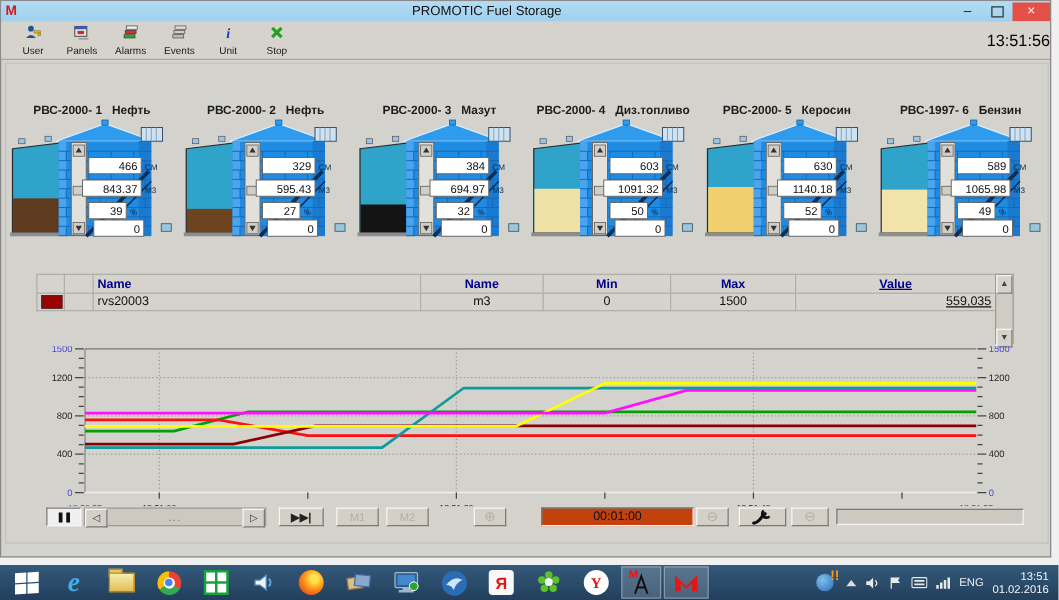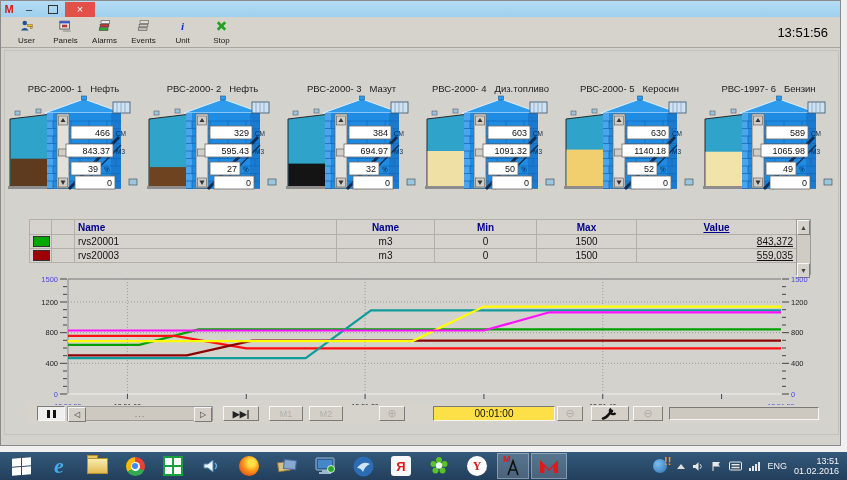--- a/index.html
+++ b/index.html
@@ -7,45 +7,45 @@
   .app-window{position:absolute;left:0;top:0;width:841px;height:446px;background:#d4d2cd;border:1px solid #8a8a8a;box-sizing:border-box;}
   .titlebar{position:absolute;left:0;top:0;right:0;height:16px;background:linear-gradient(#b4dcf4,#9fd0ee);display:flex;align-items:center;border-bottom:1px solid #86b8d8;}
   .app-logo{width:16px;text-align:center;color:#d51a1a;font-weight:bold;font-size:11px;line-height:14px;}
   .title{flex:1;text-align:center;font-size:10.5px;color:#101010;}
   .win-btn{width:24px;height:15px;display:flex;align-items:center;justify-content:center;font-size:11px;color:#222;cursor:default;}
   .win-close{width:30px;background:#e25048;color:#fff;}
   .restore-box{width:8px;height:7px;border:1px solid #333;background:transparent;}
   .toolbar{position:absolute;top:16px;left:0;right:0;height:31px;background:#d6d3cc;border-bottom:1px solid #a8a6a0;display:flex;align-items:center;padding-left:6px;box-sizing:border-box;}
   .tb-btn{width:39px;height:29px;display:flex;flex-direction:column;align-items:center;justify-content:center;font-size:8px;color:#1a1a1a;}
   .tb-btn svg{width:15px;height:14px;margin-bottom:1px;}
-  .tb-clock{margin-left:auto;font-size:13px;color:#000;padding-right:12px;}
+  .tb-clock{margin-left:auto;font-size:13px;color:#000;}
   .panel-frame{position:absolute;left:3px;top:49px;width:833px;height:383px;border:1px solid #c4c2bc;}
   .tanks{position:absolute;top:82px;left:3px;width:836px;display:flex;}
   .tank{width:139px;display:flex;flex-direction:column;align-items:center;}
-  .tank-title{font-size:9.5px;color:#1c1c1c;height:12px;white-space:pre;}
+  .tank-title{font-size:9.5px;color:#1c1c1c;height:12px;white-space:pre;font-weight:bold;}
   .tank-table{position:absolute;top:218px;left:28px;width:728px;}
   .tank-table table{border-collapse:collapse;table-layout:fixed;width:767px;background:#d6d3ce;}
   .tank-table td,.tank-table th{border:1px solid #b0afa8;height:13px;padding:0 3px;overflow:hidden;white-space:nowrap;font-size:10px;font-weight:normal;}
   .tank-table th{color:#00008c;font-weight:bold;text-align:center;height:14px;}
   .tank-table th.hname{text-align:left;}
   .cname{text-align:left;color:#111;}.cc{text-align:center;color:#111;}.cv{text-align:right;color:#111;text-decoration:underline;}
   .swatch{display:block;width:15px;height:9px;margin:0 auto;border:1px solid #333;}
   .tbl-scroll{position:absolute;left:767px;top:0;width:15px;height:56px;background:#d0ccc4;border:1px solid #9a9a9a;box-sizing:border-box;}
   .sbtn{height:13px;background:#d6d2ca;border:1px solid;border-color:#f6f6f6 #7e7e7e #7e7e7e #f6f6f6;font-size:7px;color:#444;display:flex;align-items:center;justify-content:center;}
   .chart{position:absolute;top:276px;left:28px;width:790px;height:130px;}
   .chart svg{display:block;}
   .trend-toolbar{position:absolute;top:404px;left:28px;width:790px;height:18px;background:#d6d3cc;}
   .ttb{position:absolute;top:1px;height:15px;box-sizing:border-box;border:1px solid;border-color:#f6f6f6 #7a7a7a #7a7a7a #f6f6f6;background:#d4d0c8;font-size:9px;display:flex;align-items:center;justify-content:center;color:#222;}
   .ttb.pressed{border-color:#7a7a7a #f6f6f6 #f6f6f6 #7a7a7a;background:#efefef;}
   .ttb.disabled{color:#b0aea8;}
   .pbar{width:3px;height:8px;background:#111;margin:0 1.5px;display:block;}
   .tscroll{position:absolute;top:1px;height:15px;display:flex;border:1px solid #9a9a9a;box-sizing:border-box;background:#cdc9c1;}
   .tscroll .sb{position:static;height:13px;border:1px solid;border-color:#f6f6f6 #7a7a7a #7a7a7a #f6f6f6;background:#d4d0c8;width:16px;display:flex;align-items:center;justify-content:center;font-size:8px;color:#333;}
   .ttrack{flex:1;display:flex;align-items:center;justify-content:center;color:#777;font-size:9px;letter-spacing:1px;}
-  .tfield{position:absolute;top:1px;height:15px;box-sizing:border-box;border:1px solid;border-color:#7a7a7a #f6f6f6 #f6f6f6 #7a7a7a;background:#fde047;font-size:10px;display:flex;align-items:center;justify-content:center;color:#111;}
+  .tfield{position:absolute;top:1px;height:15px;box-sizing:border-box;border:1px solid;border-color:#7a7a7a #f6f6f6 #f6f6f6 #7a7a7a;background:#c2410c;font-size:10px;display:flex;align-items:center;justify-content:center;color:#111;}
   .tbar-empty{position:absolute;top:2px;height:13px;box-sizing:border-box;border:1px solid;border-color:#7a7a7a #f6f6f6 #f6f6f6 #7a7a7a;background:#cdc9c1;}
   .taskbar{position:absolute;left:0;top:452px;width:847px;height:28px;background:linear-gradient(#34597a,#223f5c);display:flex;align-items:center;padding-left:3px;box-sizing:border-box;}
   .tb-item{height:26px;min-width:26px;padding:0 5px;margin-right:2px;display:flex;align-items:center;justify-content:center;}
   .tb-item.active{background:rgba(255,255,255,.18);border:1px solid rgba(255,255,255,.32);box-sizing:border-box;}
   .tray{margin-left:auto;display:flex;align-items:center;gap:7px;padding-right:8px;color:#eee;font-size:9px;}
   .tri-up{width:0;height:0;border-left:4px solid transparent;border-right:4px solid transparent;border-bottom:5px solid #ddd;display:block;}
   .upd-wrap{position:relative;display:block;width:17px;height:16px;}
   .upd-circle{position:absolute;left:0;top:1px;width:14px;height:14px;border-radius:50%;background:radial-gradient(circle at 35% 35%,#7cc0ee,#2a6db5);display:block;}
   .upd-bang{position:absolute;right:-1px;top:-3px;color:#ff9818;font-size:11px;font-weight:bold;}
   .bars{display:flex;align-items:flex-end;gap:1px;height:10px;}
@@ -53,20 +53,21 @@
   .lang{color:#f0f0f0;}
   .tray-clock{text-align:right;line-height:10px;font-size:9px;color:#f4f4f4;}
 </style>
 </head>
 <body>
 
 <div class="screen">
   <div class="app-window">
     <div class="titlebar">
       <span class="app-logo">M</span>
+      <span class="title">PROMOTIC Fuel Storage</span>
       <span class="win-btn">–</span>
       <span class="win-btn">
           <span class="restore-box"></span>
         </span>
       <span class="win-btn win-close">×</span>
     </div>
     <div class="toolbar">
       <div id="toolbar-buttons" style="display:flex">
           <div class="tb-btn">
             <span><svg viewBox="0 0 16 16">
@@ -646,31 +647,20 @@
           </colgroup>
           <tbody>
             <tr>
               <th></th>
               <th></th>
               <th class="hname">Name</th>
               <th>Name</th>
               <th>Min</th>
               <th>Max</th>
               <th class="cv">Value</th>
-            </tr>
-            <tr>
-              <td>
-                <span class="swatch" style="background:#00a800"></span>
-              </td>
-              <td></td>
-              <td class="cname">rvs20001</td>
-              <td class="cc">m3</td>
-              <td class="cc">0</td>
-              <td class="cc">1500</td>
-              <td class="cv">843,372</td>
             </tr>
             <tr>
               <td>
                 <span class="swatch" style="background:#9c0000"></span>
               </td>
               <td></td>
               <td class="cname">rvs20003</td>
               <td class="cc">m3</td>
               <td class="cc">0</td>
               <td class="cc">1500</td>

